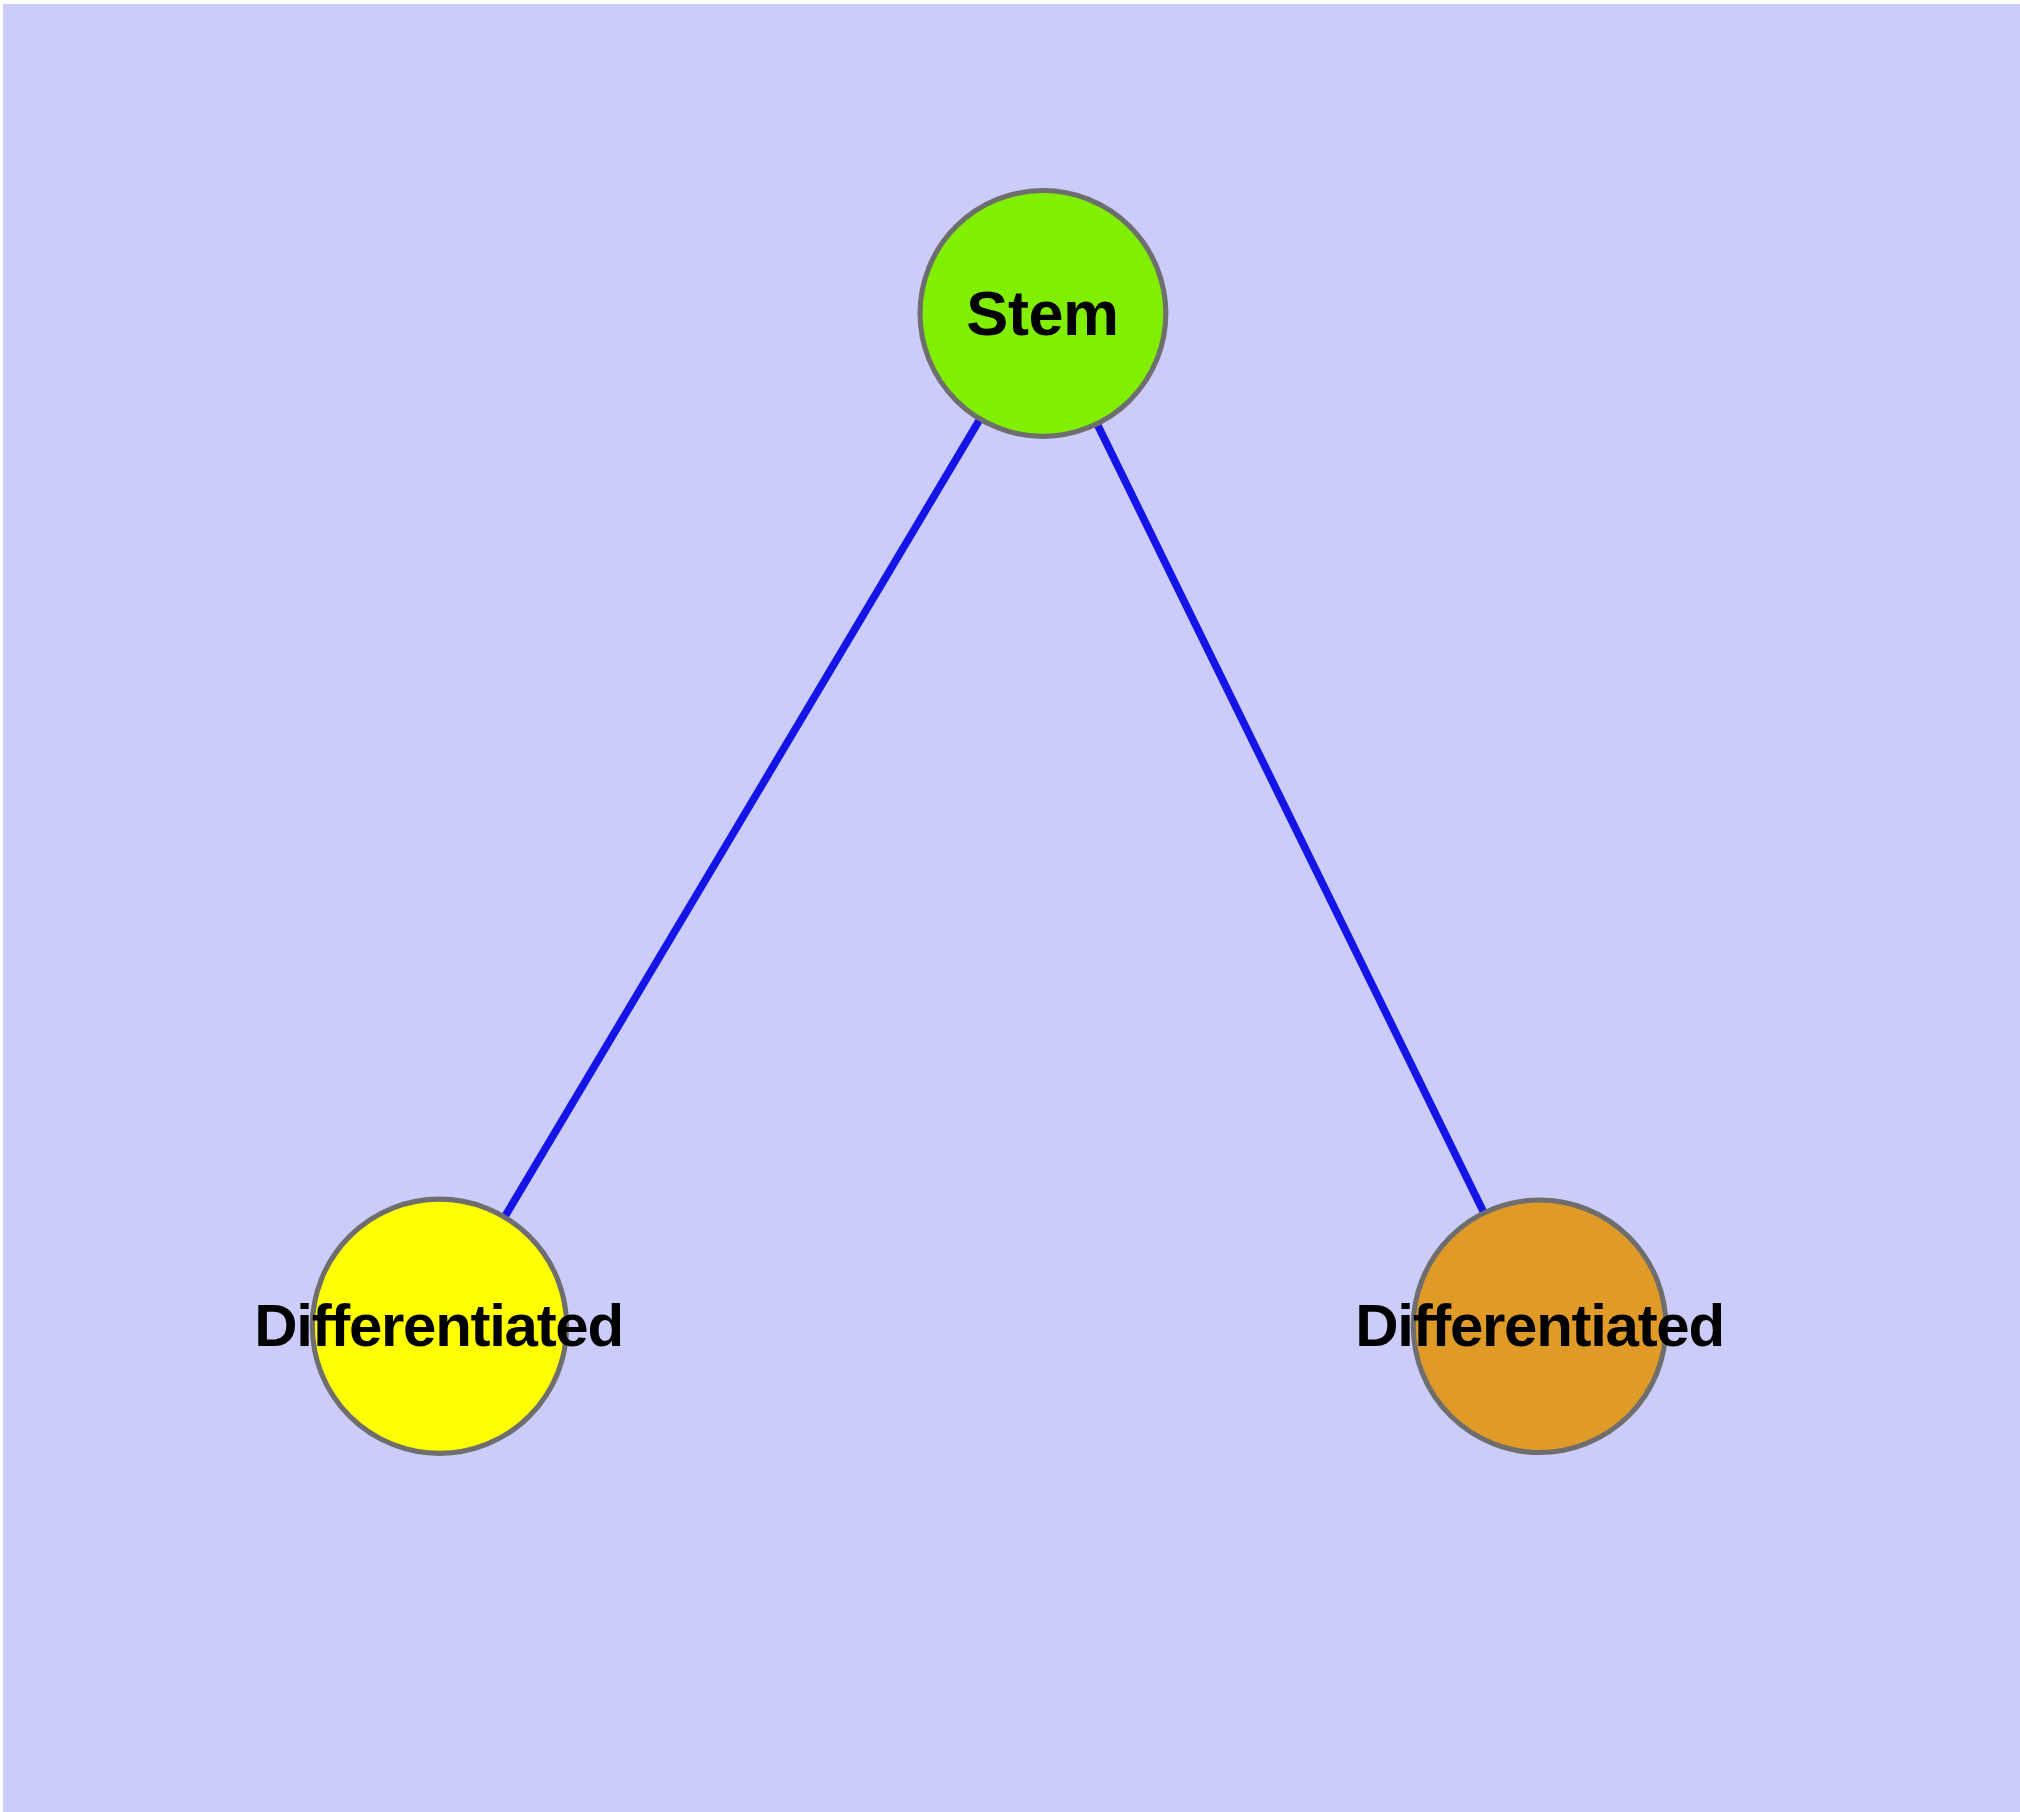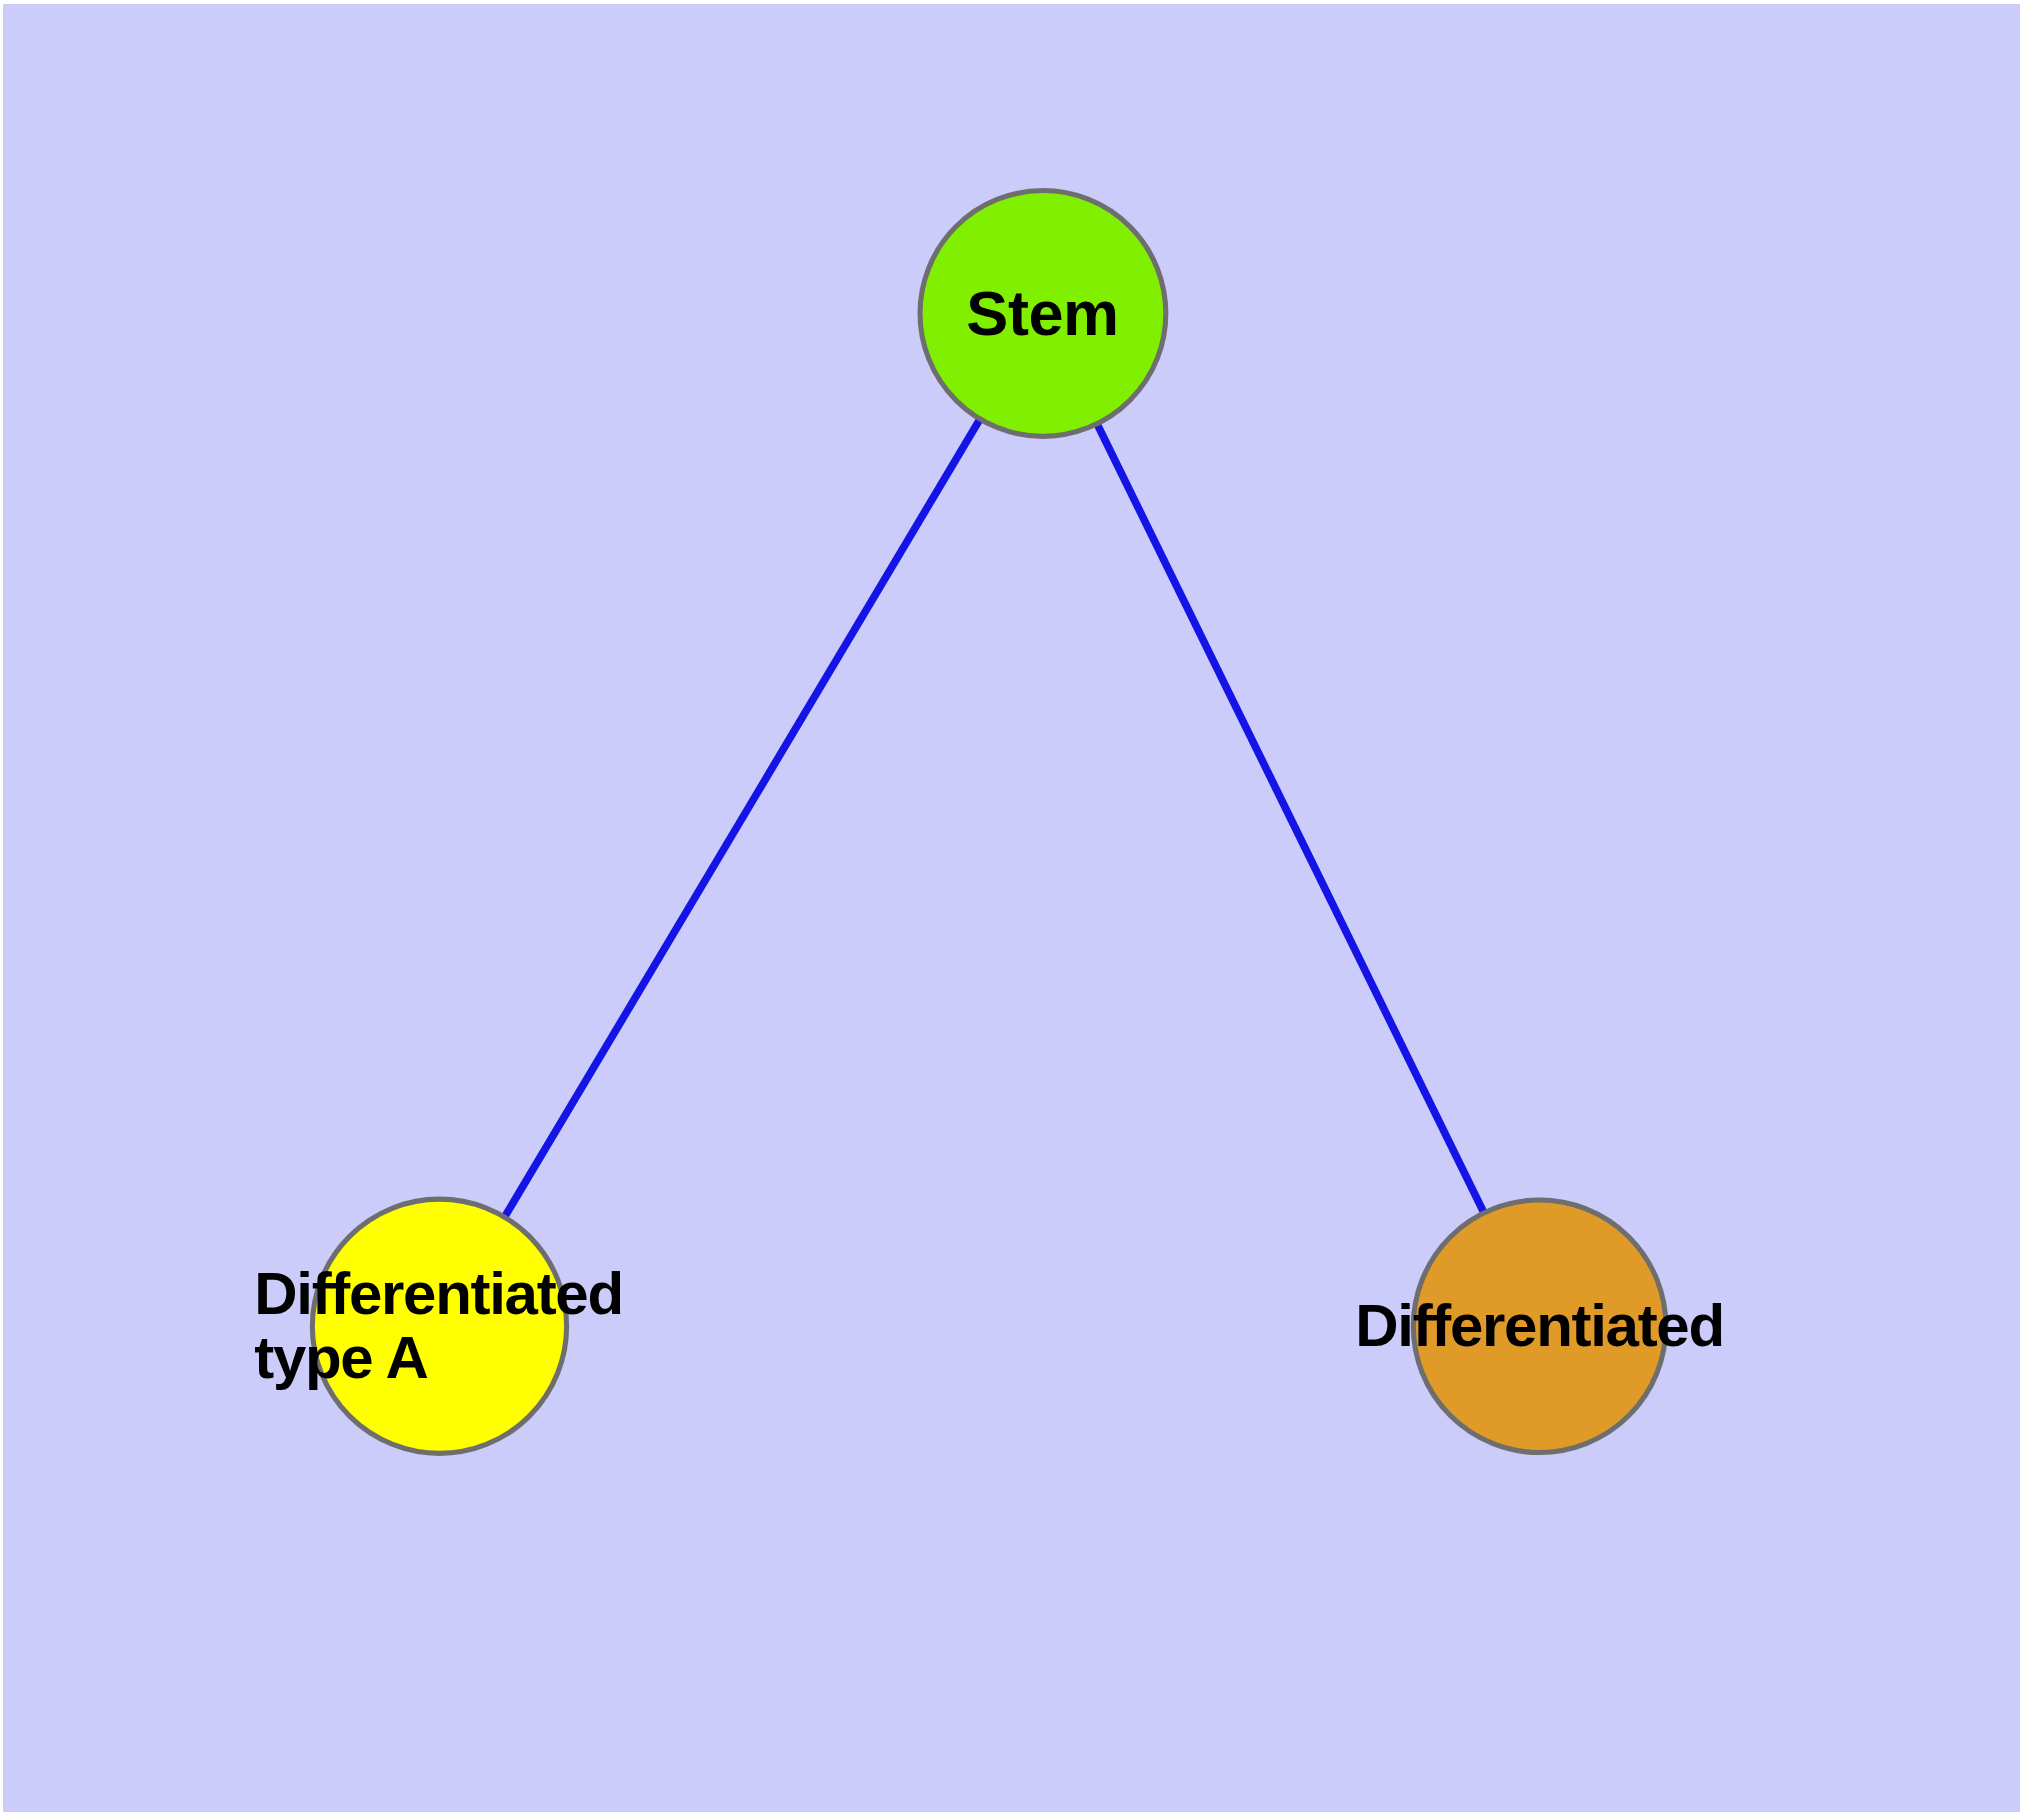--- a/index.html
+++ b/index.html
@@ -29,20 +29,21 @@
     position: absolute;
     left: 0;
     top: 0;
     width: 2018px;
     height: 1808px;
     display: block;
   }
 
   .node-label {
     position: absolute;
+    text-align: center;
     color: #000000;
     font-weight: bold;
     font-family: "Liberation Sans", sans-serif;
     white-space: nowrap;
     line-height: 1.06;
     pointer-events: none;
     transform: translate(-50%, -50%);
   }
 
   #label-stem {
@@ -72,21 +73,20 @@
         <circle cx="1813" cy="1560" r="149" fill="#e09a28" stroke="#6e6e6e" stroke-width="6"></circle>
       </g>
   </svg>
 
   <div class="node-label" id="label-stem" style="left: 1040px; top: 309px; color: rgb(0, 0, 0);">
       <div>Stem</div>
     </div>
 
   <div class="node-label" id="label-diffA" style="left: 436px; top: 1322px; color: rgb(0, 0, 0);">
       <div>Differentiated</div>
-      <div>type A</div>
     </div>
 
   <div class="node-label" id="label-diffB" style="left: 1537px; top: 1322px; color: rgb(0, 0, 0);">
       <div>Differentiated</div>
     </div>
 
 </div>
 
 
 </body></html>

